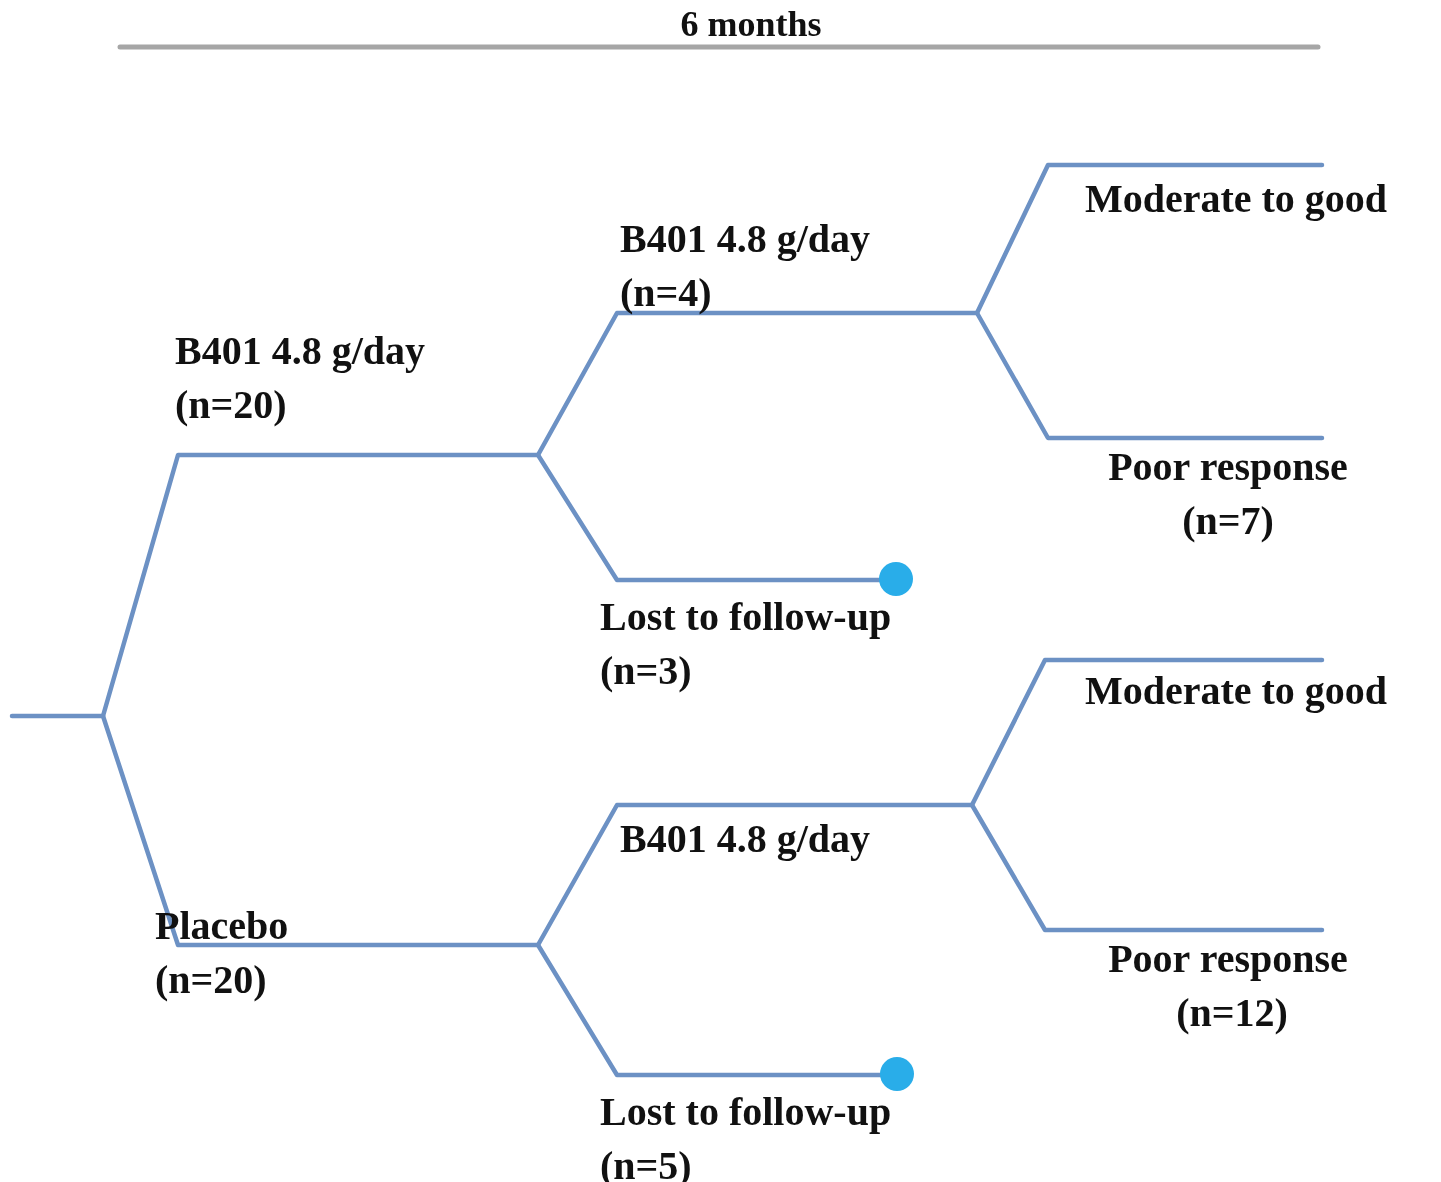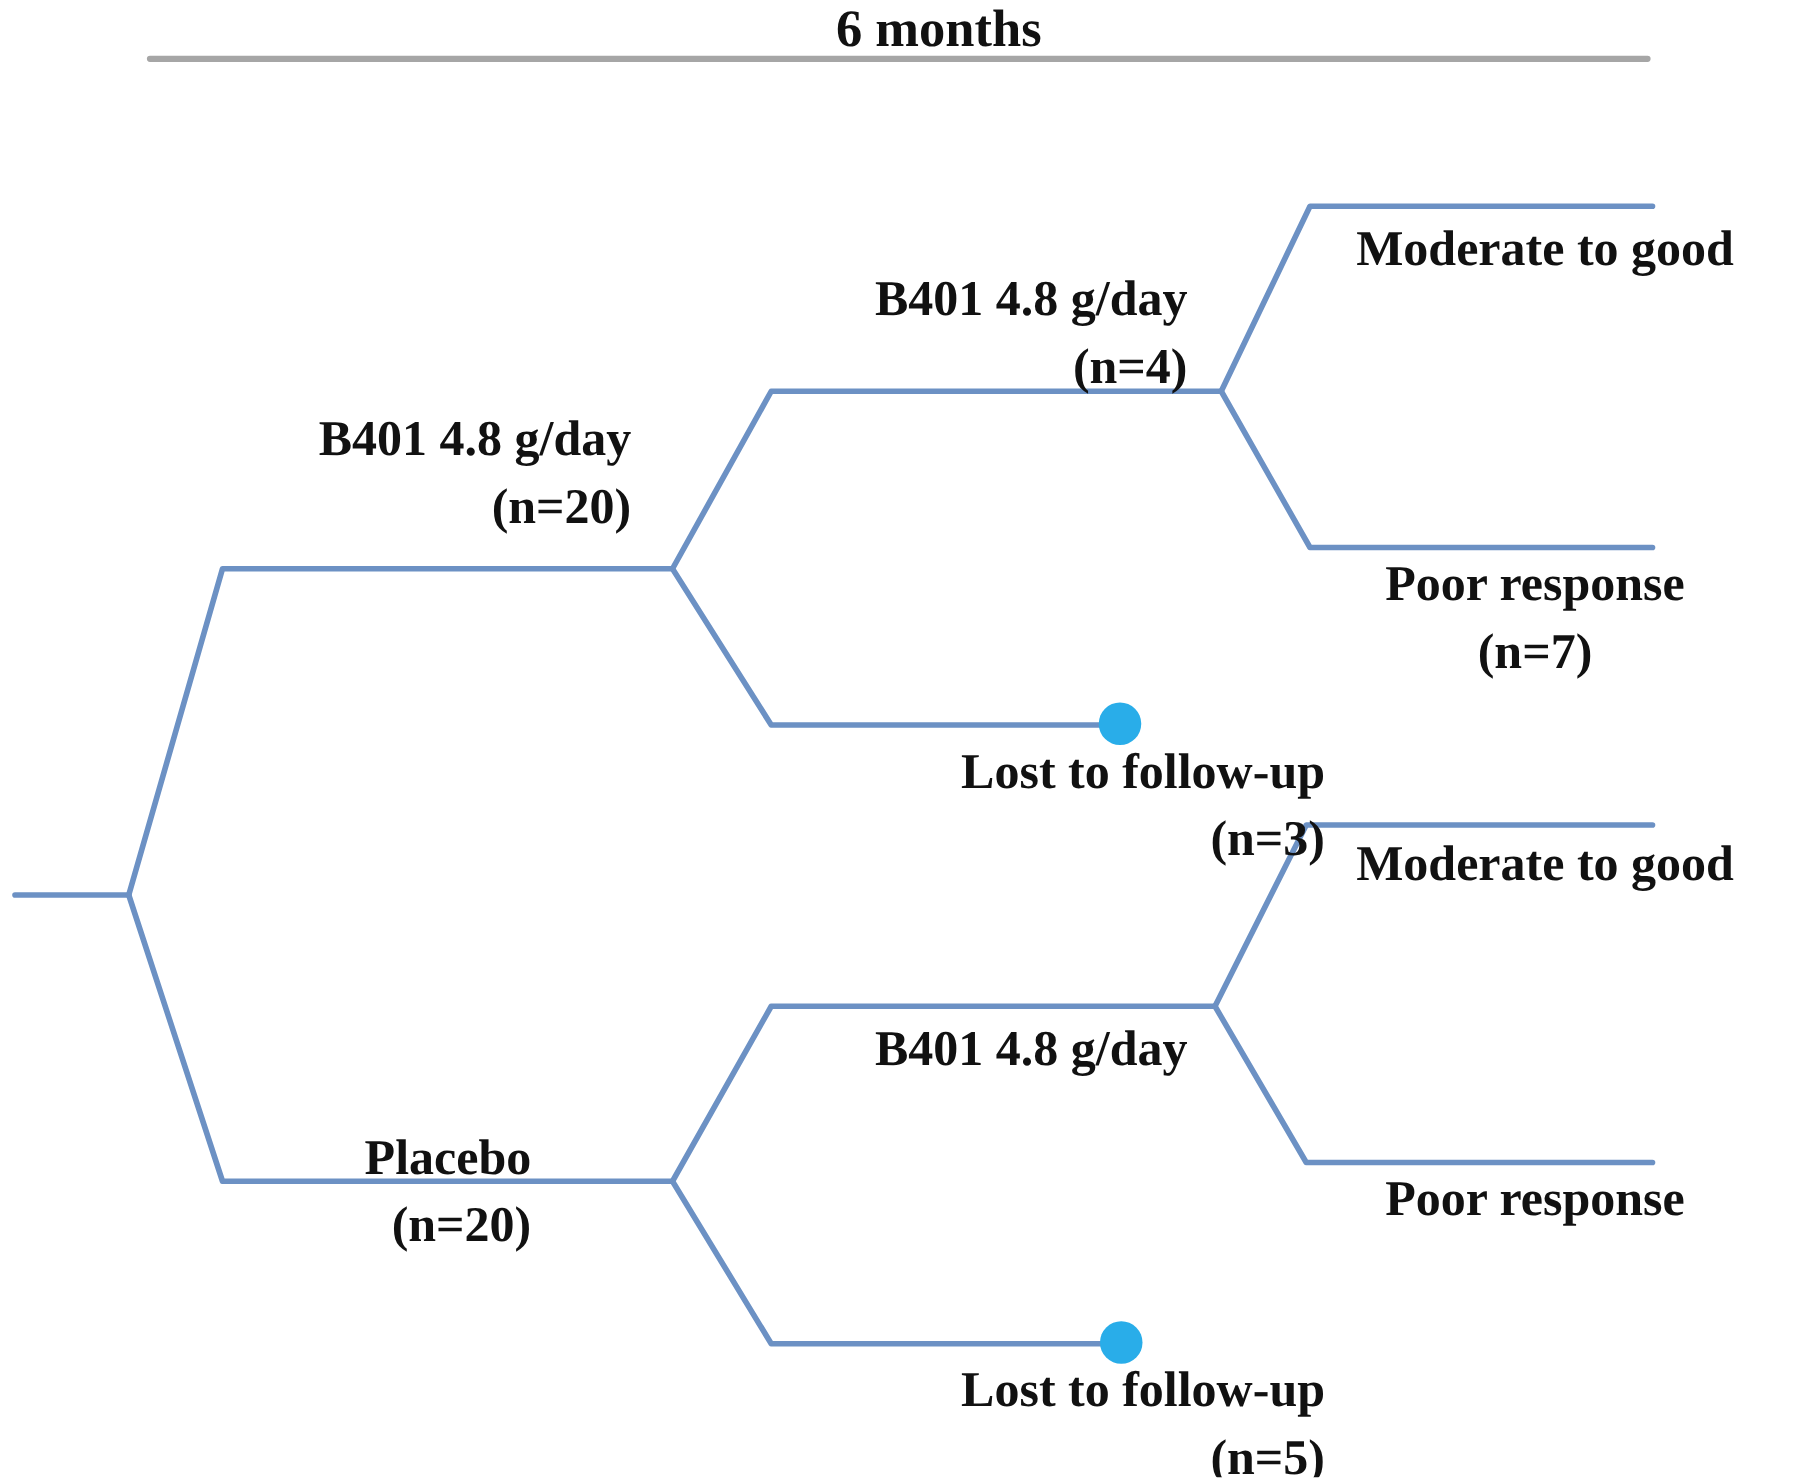--- a/index.html
+++ b/index.html
@@ -16,29 +16,29 @@
   .dot{fill:var(--endpoint-dot,#29ade9);}
   .label{
     position:absolute;
     color:var(--text,#111111);
     font-weight:700;
     font-size:40px;
     line-height:54px;
     letter-spacing:0;
   }
   .label span{display:block;}
-  .center{text-align:right;}
+  .center{text-align:left;}
   .left{text-align:center;}
   .title{
     position:absolute;
     left:521px;top:0px;width:460px;
     text-align:center;
     color:var(--text,#111111);
     font-weight:700;
-    font-size:42px;
+    font-size:36px;
     line-height:48px;
   }
 </style>
 </head>
 <body>
 
 <div id="stage">
 
   <div class="title">6 months</div>
 
@@ -98,20 +98,21 @@
   <div class="label center" style="left:620px;top:812px;width:330px;">
     <span>B401 4.8 g/day</span>
   </div>
 
   <div class="label left" style="left:1056px;top:664px;width:360px;">
     <span>Moderate to good</span>
   </div>
 
   <div class="label left" style="left:1048px;top:932px;width:360px;">
     <span>Poor response</span>
+    <span style="padding-left:8px;">(n=12)</span>
   </div>
 
   <div class="label center" style="left:600px;top:1085px;width:460px;">
     <span>Lost to follow-up</span>
     <span>(n=5)</span>
   </div>
 
 </div>
 
 </body></html>

